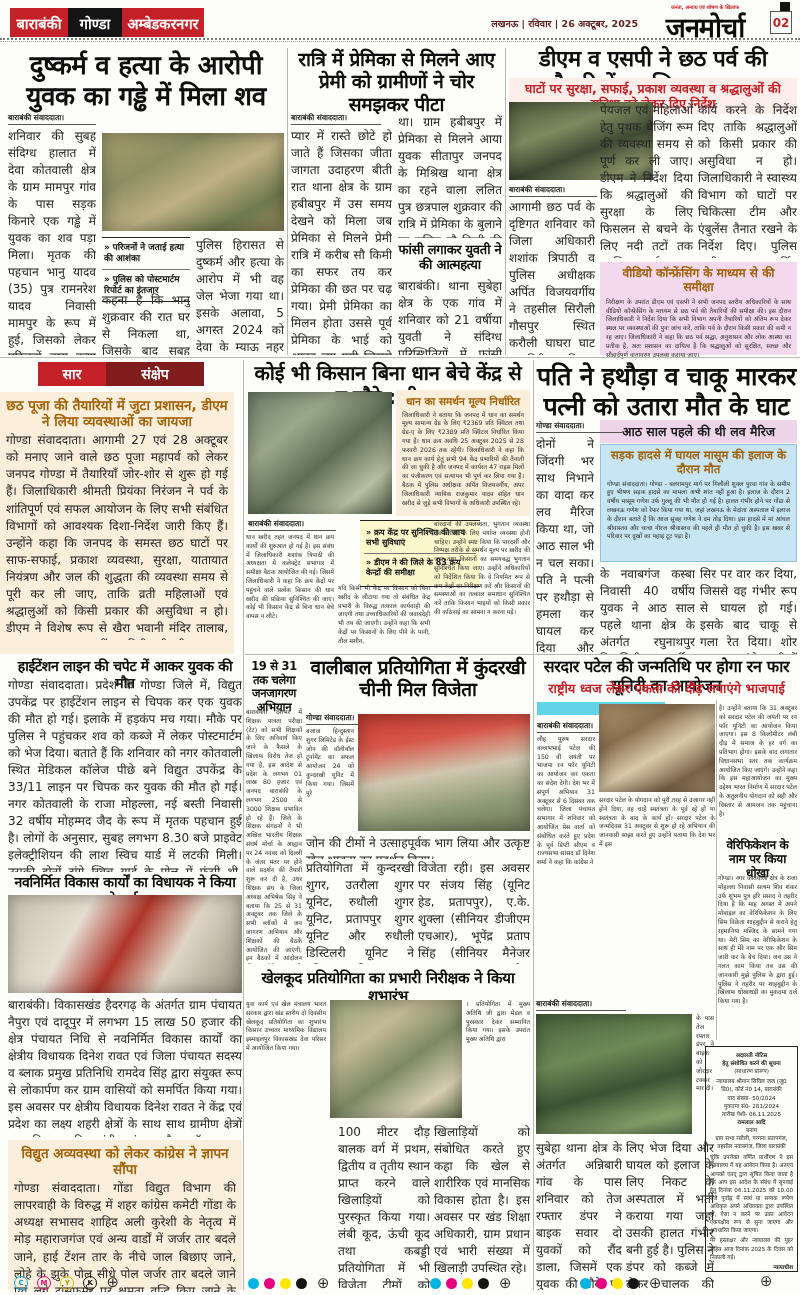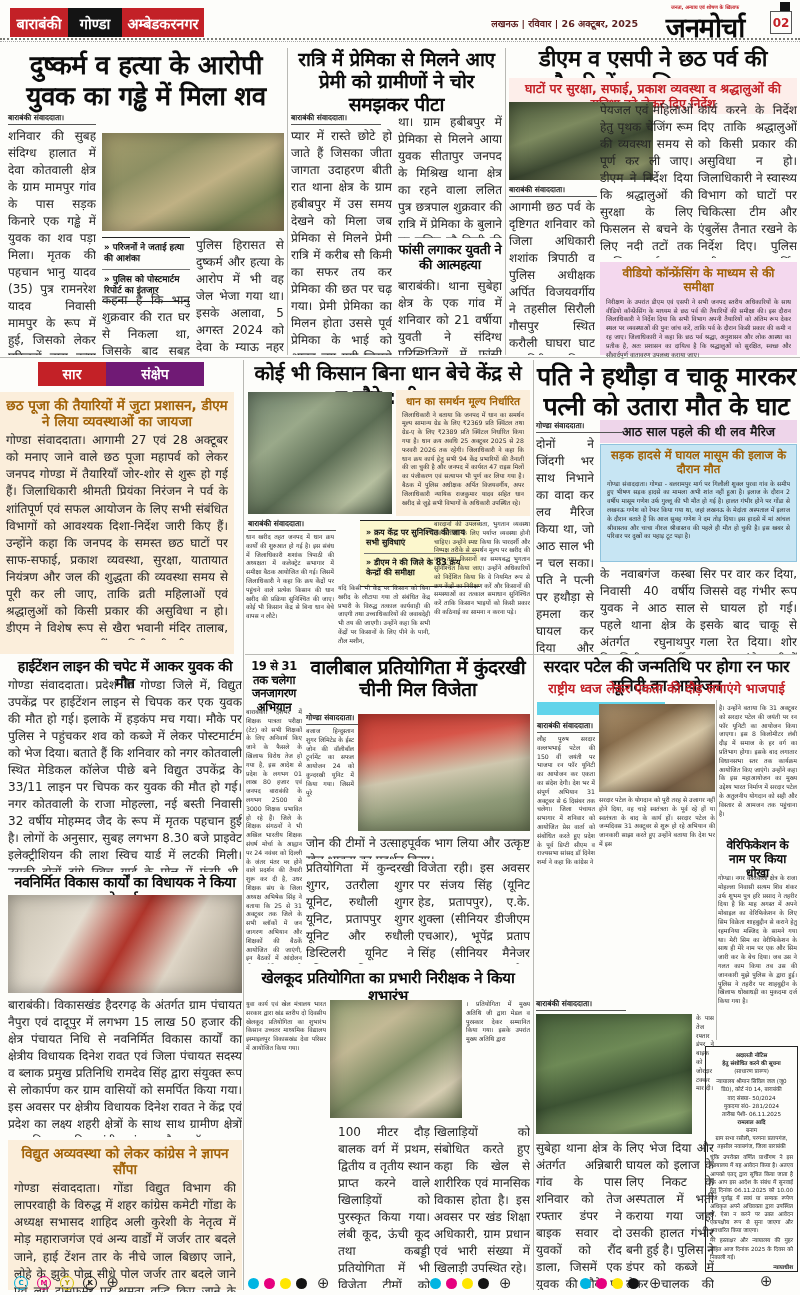--- a/index.html
+++ b/index.html
@@ -90,21 +90,21 @@
   <div class="abs body" style="left:698px;top:102px;width:99px;height:156px;">कार्य करने के निर्देश दिए ताकि श्रद्धालुओं को किसी प्रकार की असुविधा न हो। जिलाधिकारी ने स्वास्थ्य विभाग को घाटों पर चिकित्सा टीम और एंबुलेंस तैनात रखने के निर्देश दिए। पुलिस अधीक्षक अर्पित विजयवर्गीय ने कहा कि पर्व के दौरान जनपद के सभी घाटों पर सुरक्षा व्यवस्था पुख्ता रखी जाए। उन्होंने भीड़ नियंत्रण, यातायात प्रबंधन और पार्किंग की व्यवस्था को सुव्यवस्थित बनाने के निर्देश दिए। उन्होंने कहा कि सभी घाटों पर पर्याप्त पुलिस बल तथा गोताखोर दल की तैनाती सुनिश्चित की जाए और नदी तटों पर सतत निगरानी रखी जाए।</div>
   <div class="abs pinkbox" style="left:600px;top:262px;width:197px;height:93px;">
     <div class="boxhead" style="font-size:12px;">वीडियो कॉन्फ्रेंसिंग के माध्यम से की समीक्षा</div>
     <div class="body sm" style="height:66px;">निरीक्षण के उपरांत डीएम एवं एसपी ने सभी जनपद स्तरीय अधिकारियों के साथ वीडियो कॉन्फ्रेंसिंग के माध्यम से छठ पर्व की तैयारियों की समीक्षा की। इस दौरान जिलाधिकारी ने निर्देश दिया कि सभी विभाग अपनी तैयारियों को अंतिम रूप देकर स्थल पर व्यवस्थाओं की पुनः जांच करें, ताकि पर्व के दौरान किसी प्रकार की कमी न रह जाए। जिलाधिकारी ने कहा कि छठ पर्व श्रद्धा, अनुशासन और लोक आस्था का प्रतीक है, अतः प्रशासन का दायित्व है कि श्रद्धालुओं को सुरक्षित, स्वच्छ और सौहार्दपूर्ण वातावरण उपलब्ध कराया जाए।</div>
   </div>
 
   <div class="abs rule-h" style="left:0;top:357px;width:800px;"></div>
 
   <div class="abs" style="left:38px;top:362px;width:166px;height:24px;display:flex;">
     <span style="background:#c32127;color:#fff;font-weight:bold;font-size:14px;width:68px;text-align:center;line-height:24px;">सार</span>
-    <span style="background:#701a75;color:#fff;font-weight:bold;font-size:14px;width:98px;text-align:center;line-height:24px;">संक्षेप</span>
+    <span style="background:#7f1d1d;color:#fff;font-weight:bold;font-size:14px;width:98px;text-align:center;line-height:24px;">संक्षेप</span>
   </div>
   <div class="abs creambox" style="left:0;top:392px;width:234px;height:262px;">
     <div class="boxhead" style="font-size:13.5px;">छठ पूजा की तैयारियों में जुटा प्रशासन, डीएम ने लिया व्यवस्थाओं का जायजा</div>
     <div class="body" style="height:208px;">गोण्डा संवाददाता। आगामी 27 एवं 28 अक्टूबर को मनाए जाने वाले छठ पूजा महापर्व को लेकर जनपद गोण्डा में तैयारियाँ जोर-शोर से शुरू हो गई हैं। जिलाधिकारी श्रीमती प्रियंका निरंजन ने पर्व के शांतिपूर्ण एवं सफल आयोजन के लिए सभी संबंधित विभागों को आवश्यक दिशा-निर्देश जारी किए हैं। उन्होंने कहा कि जनपद के समस्त छठ घाटों पर साफ-सफाई, प्रकाश व्यवस्था, सुरक्षा, यातायात नियंत्रण और जल की शुद्धता की व्यवस्था समय से पूरी कर ली जाए, ताकि व्रती महिलाओं एवं श्रद्धालुओं को किसी प्रकार की असुविधा न हो। डीएम ने विशेष रूप से खैरा भवानी मंदिर तालाब, सागर तालाब, 30वीं वाहिनी पीएसी तालाब, सोनबरसा पोखरा, सरयू घाट, पसका घाट, बिसुही नदी घाट इंटियाथोक बाजार, आईटीआई परिसर, करोहा नाथ मंदिर पोखरा, मनवर घाट, नकटा घाट, मुहारीपुल, अमघटी घाट, नारायनपुर पुलिया, जोगपुर तालाब, अम्बरपुर तालाब, हरनाटायर तालाब, चीनी मिल दतौली परिसर, इमिलिया रूपी तालाब, हड़वा तालाब, टेढ़ी नदी, विधनोहरपुर पोखरा, बसीपुर पोखरा आदि प्रमुख स्थलों पर तैयारियों की समीक्षा के निर्देश दिए हैं उन्होंने नगर पालिका और ग्राम पंचायतों को घाटों की सफाई एवं जल की स्वच्छता सुनिश्चित करने को कहा है, वहीं विद्युत विभाग को सभी घाटों और पहुंच मार्गों पर पर्याप्त रोशनी की व्यवस्था करने तथा खराब लाइटों की मरम्मत तत्काल पूर्ण करने का आदेश दिया है।</div>
   </div>
   <div class="abs h" style="left:8px;top:658px;width:234px;font-size:14px;">हाईटेंशन लाइन की चपेट में आकर युवक की मौत</div>
   <div class="abs body" style="left:8px;top:677px;width:234px;height:195px;">गोण्डा संवाददाता। प्रदेश के गोण्डा जिले में, विद्युत उपकेंद्र पर हाईटेंशन लाइन से चिपक कर एक युवक की मौत हो गई। इलाके में हड़कंप मच गया। मौके पर पुलिस ने पहुंचकर शव को कब्जे में लेकर पोस्टमार्टम को भेज दिया। बताते हैं कि शनिवार को नगर कोतवाली स्थित मेडिकल कॉलेज पीछे बने विद्युत उपकेंद्र के 33/11 लाइन पर चिपक कर युवक की मौत हो गई। नगर कोतवाली के राजा मोहल्ला, नई बस्ती निवासी 32 वर्षीय मोहम्मद जैद के रूप में मृतक पहचान हुई है। लोगों के अनुसार, सुबह लगभग 8.30 बजे प्राइवेट इलेक्ट्रीशियन की लाश स्विच यार्ड में लटकी मिली। उसकी दोनों टांगे स्विच यार्ड के पोल में फंसी थी, जबकि उसका धड़ और दोनों हाथ जमीन के तरफ लटका था। करंट लगने के कारण मृतक का शव पोल से चिपक गया था। बताते हैं कि वह एक प्राइवेट मैकेनिक था। वह करंट के चपेट में आ गया, उसकी मौके पर ही मौत हो गई। युवक स्विच यार्ड में किस उद्देश्य से गया, यह अभी स्पष्ट नहीं हो सका है। जानकारी मिलते ही नगर कोतवाली पुलिस दलबल के साथ मौके पर पहुंच गई। लाइन को शटडाउन करने के बाद मृतक के शव को उतरवा कर पोस्टमार्टम के लिए रवाना कर दिया।</div>
   <div class="abs h" style="left:8px;top:874px;width:234px;font-size:14px;">नवनिर्मित विकास कार्यों का विधायक ने किया लोकार्पण</div>
   <div class="abs photo ph-ribbon" style="left:8px;top:895px;width:234px;height:98px;"></div>
   <div class="abs body" style="left:8px;top:997px;width:234px;height:140px;">बाराबंकी। विकासखंड हैदरगढ़ के अंतर्गत ग्राम पंचायत नैपुरा एवं दादूपुर में लगभग 15 लाख 50 हजार की क्षेत्र पंचायत निधि से नवनिर्मित विकास कार्यों का क्षेत्रीय विधायक दिनेश रावत एवं जिला पंचायत सदस्य व ब्लाक प्रमुख प्रतिनिधि रामदेव सिंह द्वारा संयुक्त रूप से लोकार्पण कर ग्राम वासियों को समर्पित किया गया। इस अवसर पर क्षेत्रीय विधायक दिनेश रावत ने केंद्र एवं प्रदेश का लक्ष्य शहरी क्षेत्रों के साथ साथ ग्रामीण क्षेत्रों तक विकास की गारंटी पहुंचाना है। ब्लॉक प्रमुख प्रतिनिधि रामदेव सिंह ने कहा कि जनता के विश्वास और सहयोग से हम लगातार विकास कार्यों को कर रहे हैं, हर वार्ड, हर पंचायत को विकास योजनाओं से जोड़ कर आमजनों की मूलभूत समस्याओं को दूर करने का हरसंभव प्रयास लगातार करता आ रहा हूं और आगे भी करता रहूंगा। इस अवसर पर मुख्य रूप से भाजपा मंडल अध्यक्ष मोहित मिश्रा प्रधान माताफेर प्रधान हरिकरन सिंह पूर्व मंडल अध्यक्ष रामसागर महामंत्री संतोष श्रीवास्तव रणजीत सिंह महंत विनोद सिंह सहित भाजपा कार्यकर्ता पदाधिकारी एवं ग्रामीण उपस्थित रहे।</div>

